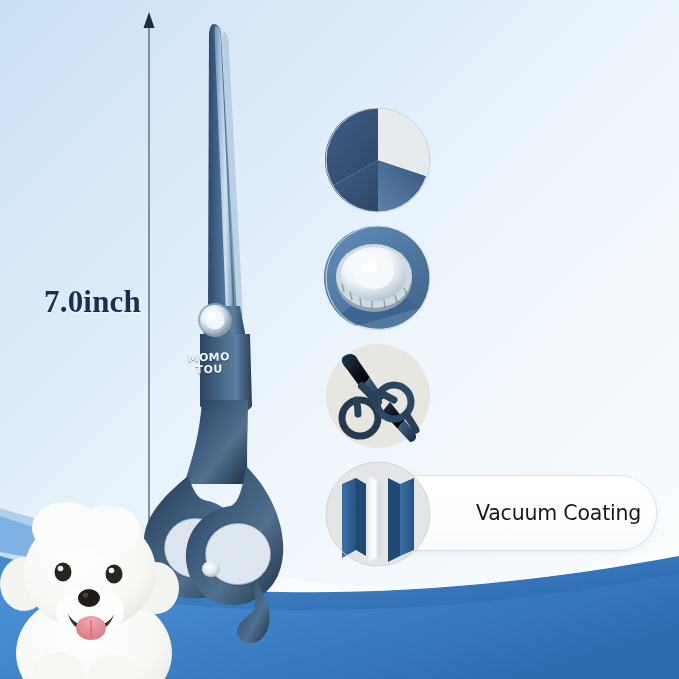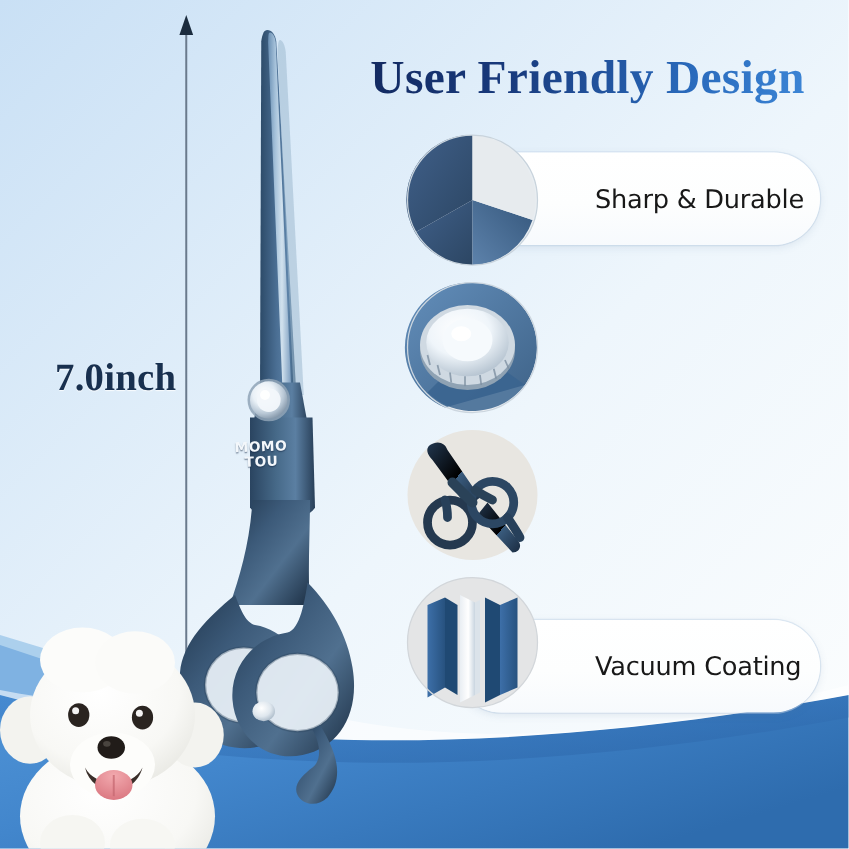--- a/index.html
+++ b/index.html
@@ -281,27 +281,23 @@
     <ellipse cx="94" cy="124" rx="34" ry="26" fill="#fdfdfb"></ellipse>
 
     <ellipse cx="93" cy="110" rx="11" ry="9" fill="#211c19"></ellipse>
     <ellipse cx="89.5" cy="107" rx="3" ry="2.3" fill="#5b5550" opacity="0.7"></ellipse>
 
     <path d="M72,126 C80,142 110,143 118,126 C112,150 78,151 72,126 Z" fill="#3a2f2a"></path>
     <ellipse cx="95" cy="140" rx="15" ry="12" fill="url(#tongueG)"></ellipse>
     <path d="M95,132 L95,149" stroke="#c4666f" stroke-width="1.6" opacity="0.7"></path>
   </svg>
 
-  <div class="heading">User Friendly Design</div>
 
   <div class="cards">
 
-    <div class="card" style="top:18px">
-      <div class="card-label">Sharp &amp; Durable</div>
-    </div>
     <svg class="icon-wrap" style="top:0" viewBox="0 0 112 112">
       <defs>
         <linearGradient id="ic1a" x1="0" y1="0" x2="1" y2="1">
           <stop offset="0%" stop-color="#40608a"></stop>
             <stop offset="100%" stop-color="#2c4663"></stop>
         </linearGradient>
         <linearGradient id="ic1b" x1="0" y1="1" x2="1" y2="0">
           <stop offset="0%" stop-color="#5d82ab"></stop>
             <stop offset="100%" stop-color="#35577c"></stop>
         </linearGradient>
@@ -366,21 +362,21 @@
       <circle cx="38" cy="78" r="18" fill="none" stroke="#25394f" stroke-width="7"></circle>
 
       <circle cx="72" cy="62" r="17" fill="none" stroke="#2c4763" stroke-width="7"></circle>
 
       <path d="M40,46 C48,54 52,58 56,62" stroke="#2a4258" stroke-width="8" fill="none" stroke-linecap="round"></path>
       <path d="M58,52 C64,56 68,58 72,60" stroke="#2a4258" stroke-width="7" fill="none" stroke-linecap="round"></path>
       <path d="M34,60 C36,66 36,70 36,74" stroke="#27405a" stroke-width="7" fill="none" stroke-linecap="round"></path>
       <path d="M84,74 C88,80 92,86 94,90" stroke="#27405a" stroke-width="7" fill="none" stroke-linecap="round"></path>
     </svg>
 
-    <div class="card" style="top:392px">
+    <div class="card" style="top:372px">
       <div class="card-label">Vacuum Coating</div>
     </div>
     <svg class="icon-wrap" style="top:354px" viewBox="0 0 112 112">
       <defs>
         <linearGradient id="ic4a" x1="0" y1="0" x2="1" y2="0">
           <stop offset="0%" stop-color="#3d6fa8"></stop>
             <stop offset="100%" stop-color="#27527f"></stop>
         </linearGradient>
         <linearGradient id="ic4b" x1="0" y1="0" x2="1" y2="0">
           <stop offset="0%" stop-color="#e9eef3"></stop>

